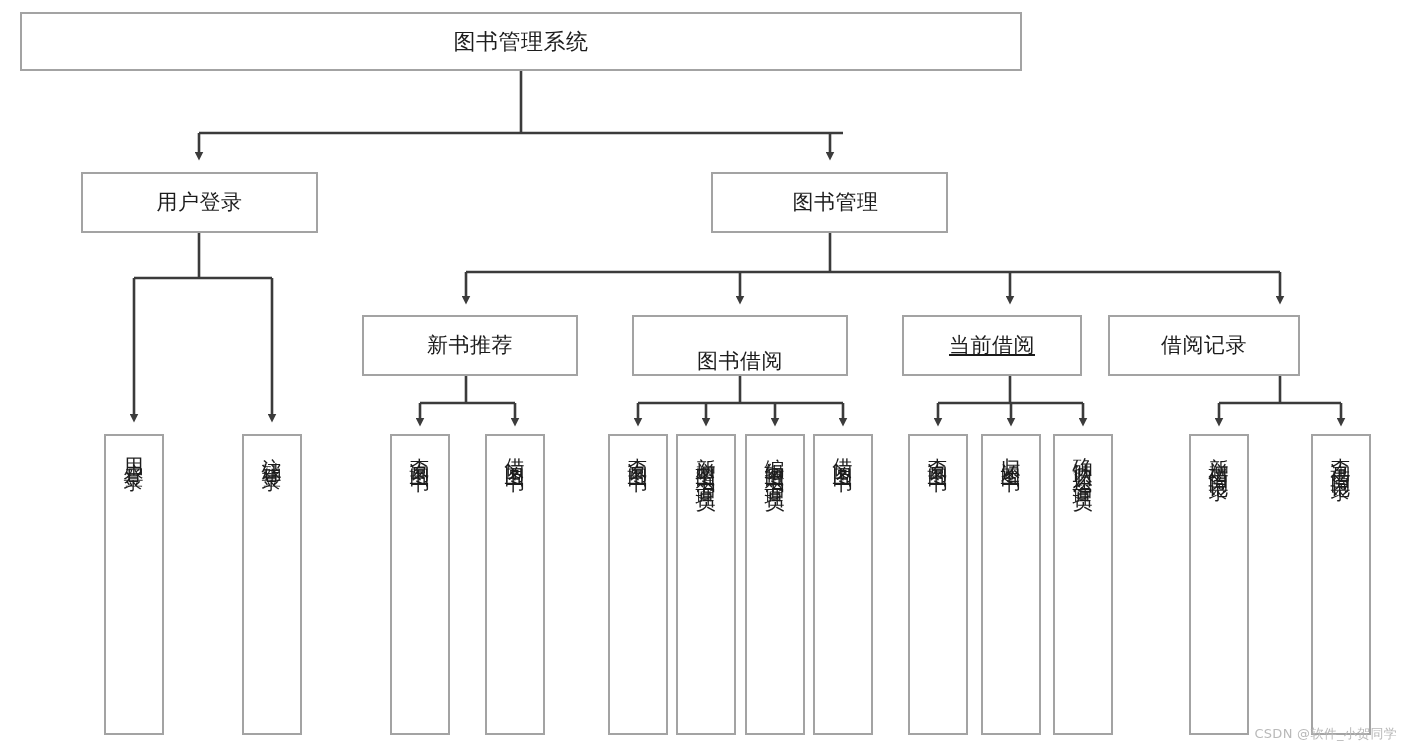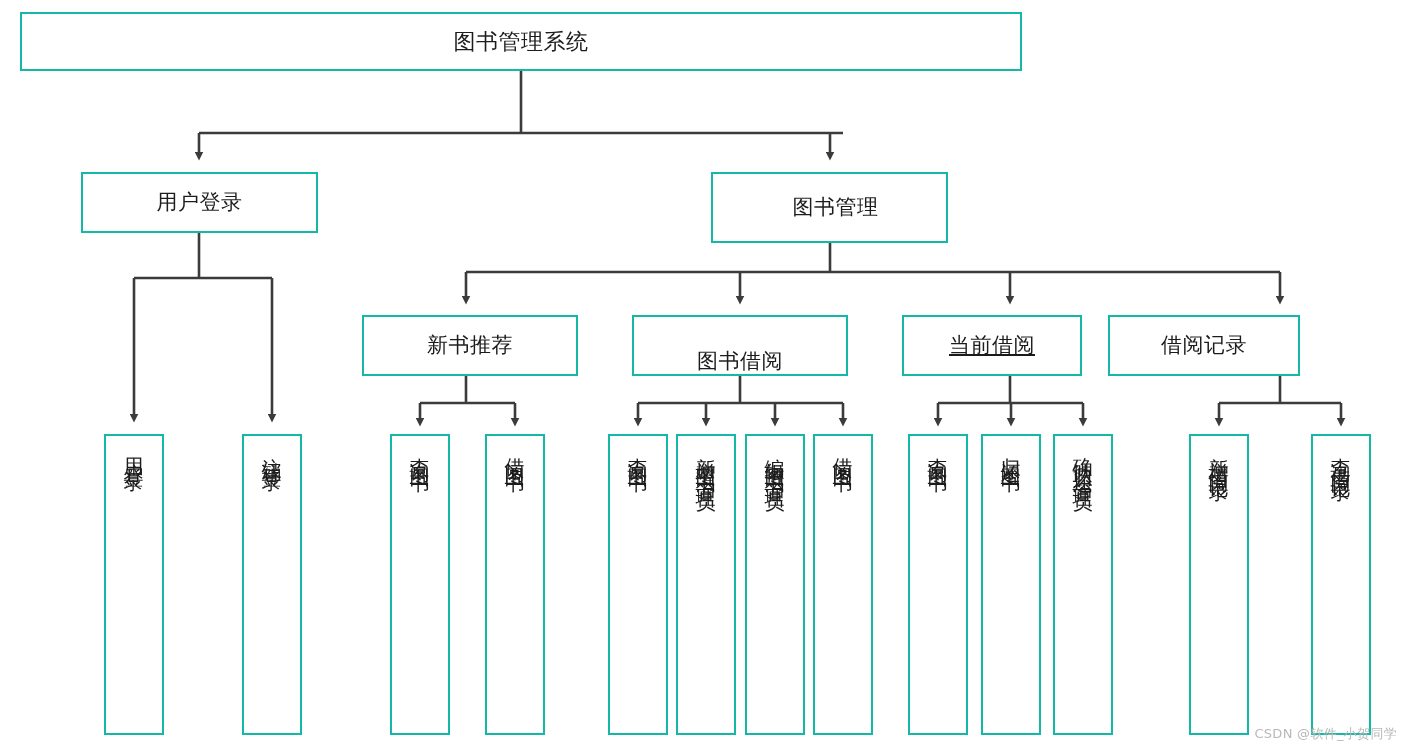--- a/index.html
+++ b/index.html
@@ -20,21 +20,21 @@
     position:absolute;
     left:0; top:0;
     width:1405px;
     height:747px;
     pointer-events:none;
   }
   .node{
     position:absolute;
     box-sizing:border-box;
     background:#ffffff;
-    border:2px solid #14b8a6;
+    border:2px solid #a3a3a3;
     display:flex;
     align-items:center;
     justify-content:center;
     z-index:2;
   }
   .node .label{
     display:block;
     text-align:center;
     line-height:1.18;
     letter-spacing:0.5px;
@@ -128,21 +128,21 @@
     </g>
   </svg>
 
   <div class="node horiz root" style="left:20px;top:12px;width:1002px;height:59px;">
     <span class="label">图书管理系统</span>
   </div>
 
   <div class="node horiz" style="left:81px;top:172px;width:237px;height:61px;">
     <span class="label">用户登录</span>
   </div>
-  <div class="node horiz" style="left:711px;top:172px;width:237px;height:71px;padding-left:12px;">
+  <div class="node horiz" style="left:711px;top:172px;width:237px;height:61px;padding-left:12px;">
     <span class="label">图书管理</span>
   </div>
 
   <div class="node horiz" style="left:362px;top:315px;width:216px;height:61px;">
     <span class="label">新书推荐</span>
   </div>
   <div class="node horiz" style="left:632px;top:315px;width:216px;height:61px;align-items:flex-end;">
     <span class="label">图书借阅</span>
   </div>
   <div class="node horiz" style="left:902px;top:315px;width:180px;height:61px;text-decoration:underline;">

